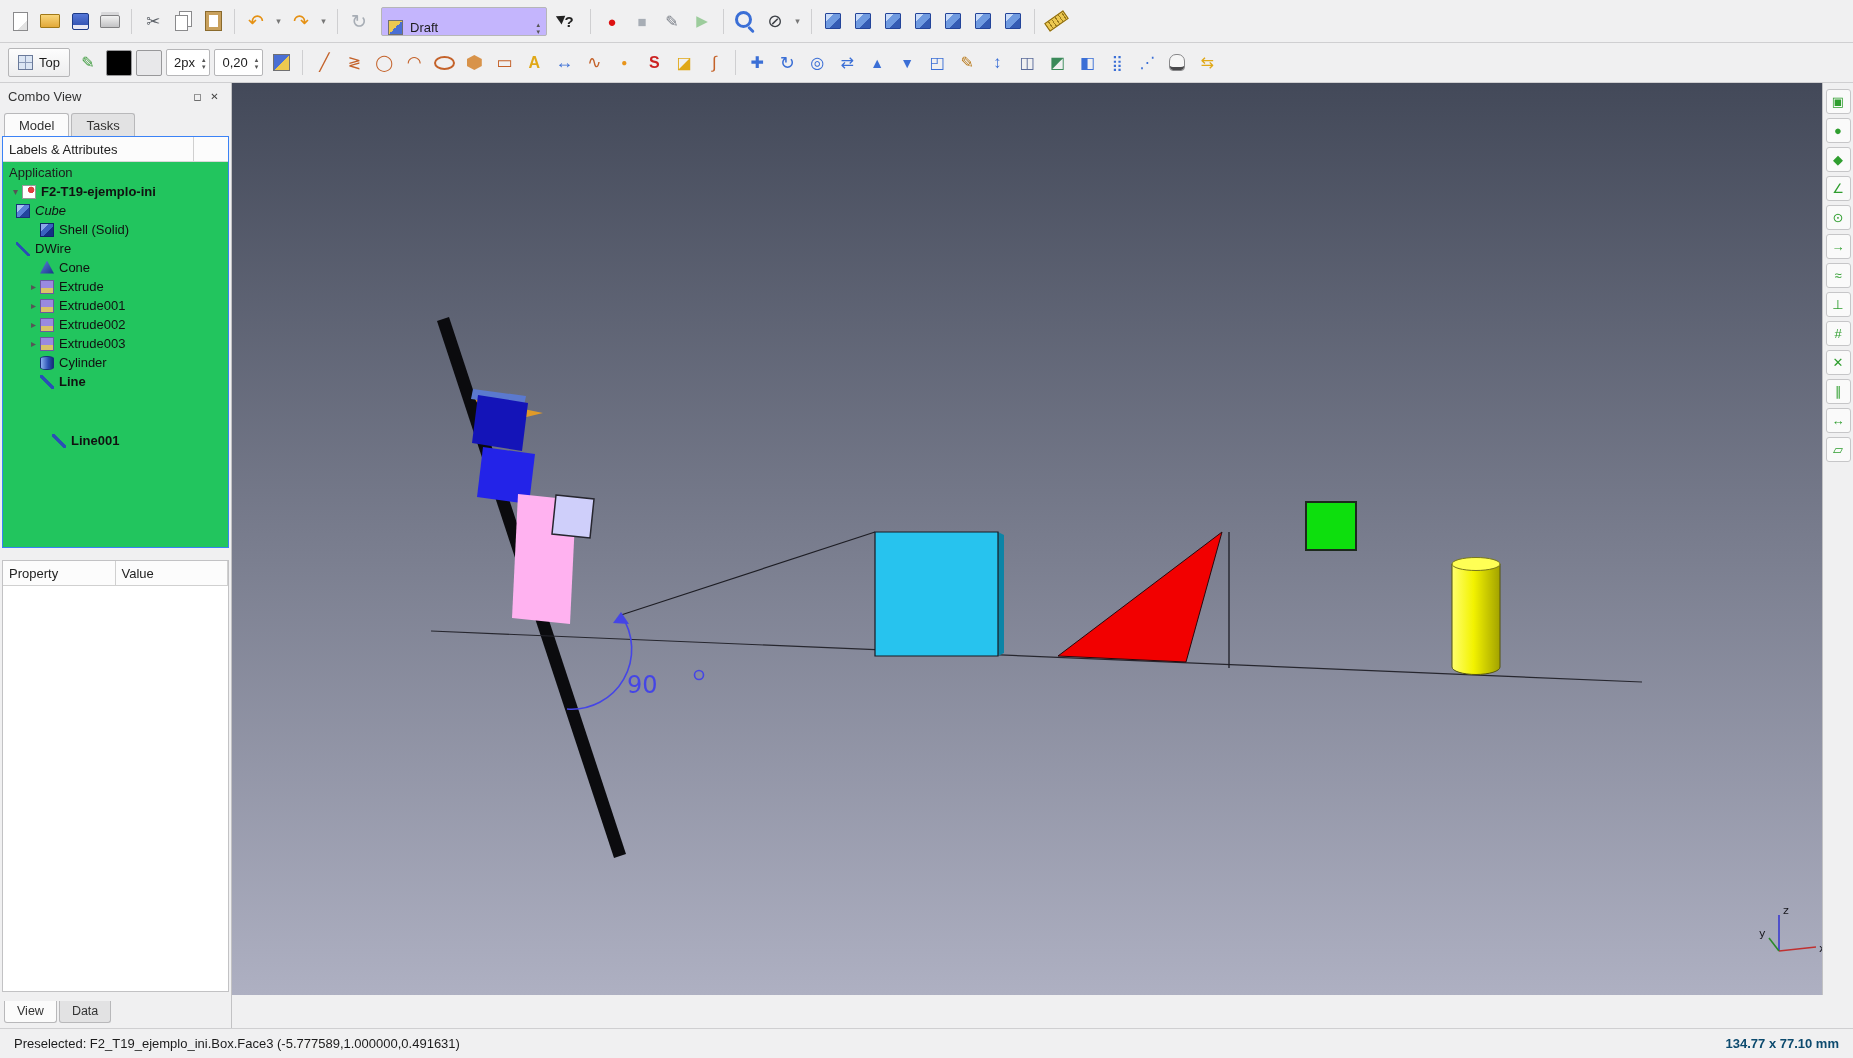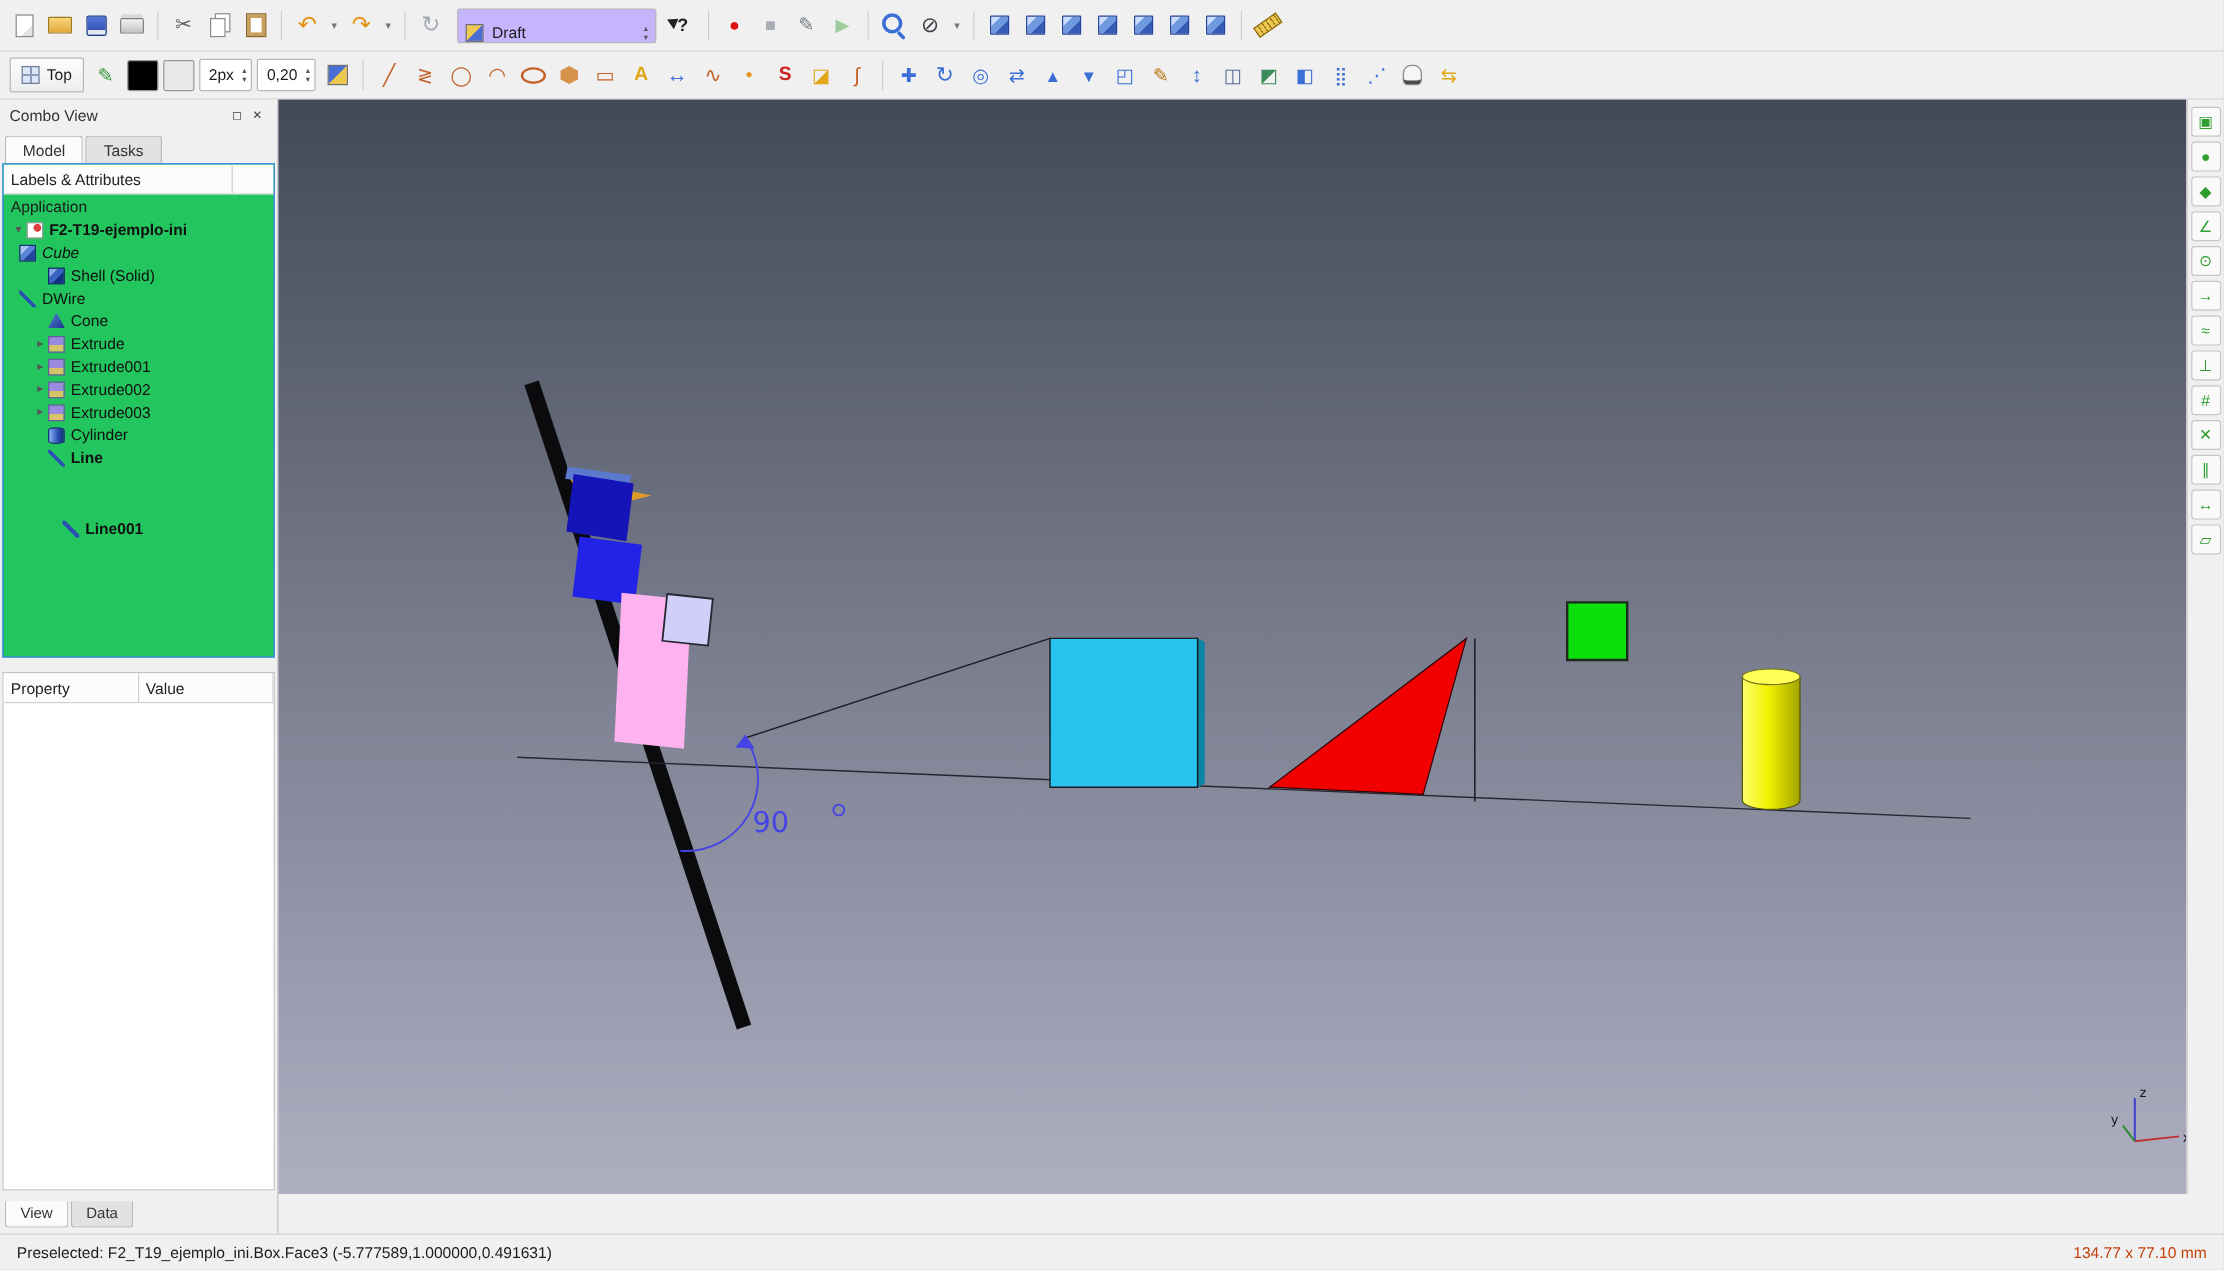--- a/index.html
+++ b/index.html
@@ -96,21 +96,21 @@
             display:flex;align-items:center;justify-content:center;font-size:13px;flex:none;}
 
   
   #mdi-bar{position:absolute;left:232px;top:995px;width:1621px;height:33px;background:#e8e8ea;
            border-top:1px solid #cfcfd1;display:flex;align-items:flex-end;padding-left:5px;box-sizing:border-box;}
   .mdi-tab{height:28px;display:flex;align-items:center;gap:8px;padding:0 11px;background:#fafafa;
            border:1px solid #b4b4b6;border-bottom:none;border-radius:4px 4px 0 0;color:#222;}
   .tab-close{font-size:11px;color:#3a3a3c;font-weight:bold;}
   #statusbar{position:absolute;left:0;top:1028px;width:100%;height:30px;background:#f0f0f1;
              border-top:1px solid #cfcfd1;display:flex;align-items:center;padding:0 14px;box-sizing:border-box;}
-  .sb-right{margin-left:auto;color:#c2410c;}
+  .sb-right{margin-left:auto;color:#0c4a6e;font-weight:bold;}
   svg text{font-family:"DejaVu Sans","Liberation Sans",sans-serif;}
 </style>
 </head>
 <body>
 
 <div id="app">
 
   <div id="toolbar1">
     <span id="tb1-left" class="iconrow">
         <span class="tb-btn ic-host ic-page"></span>

